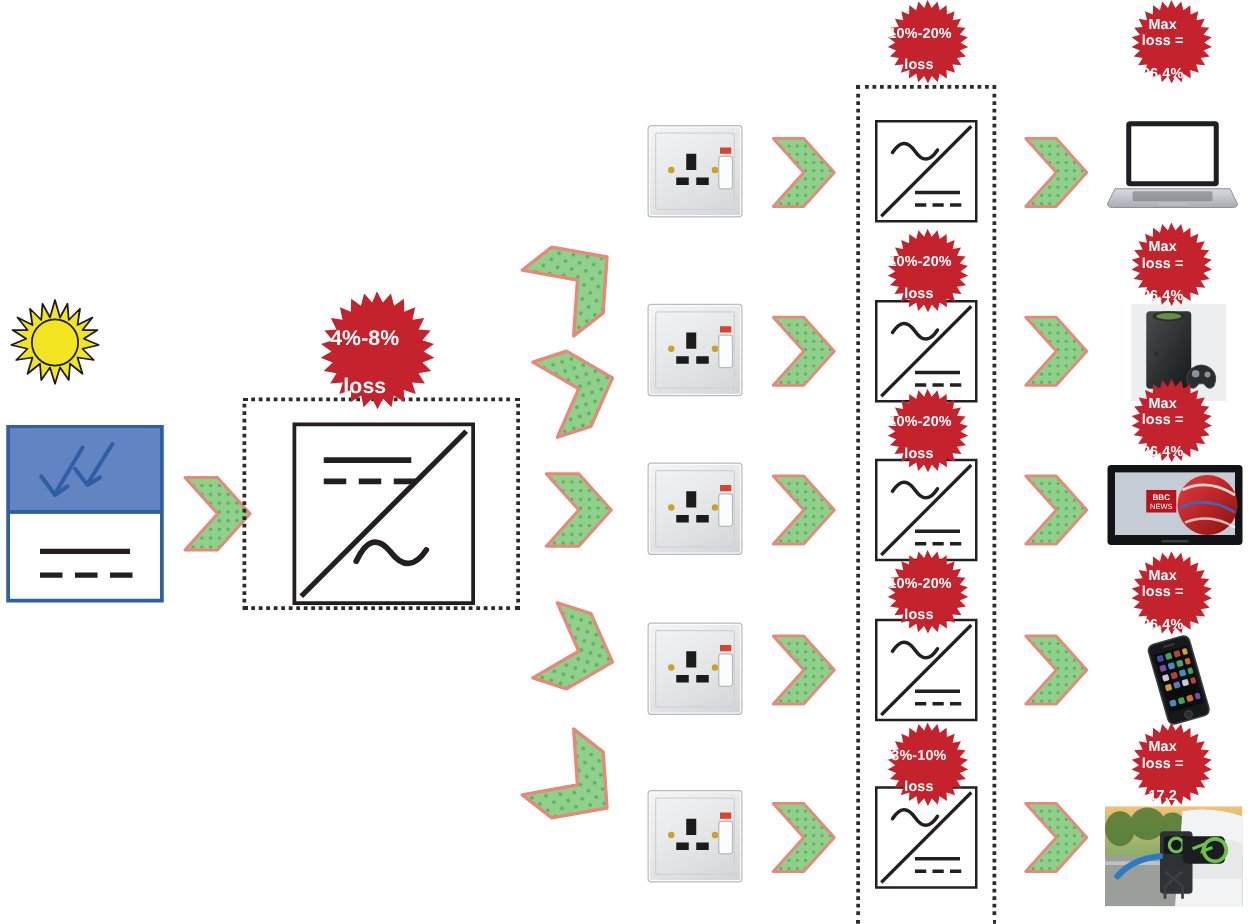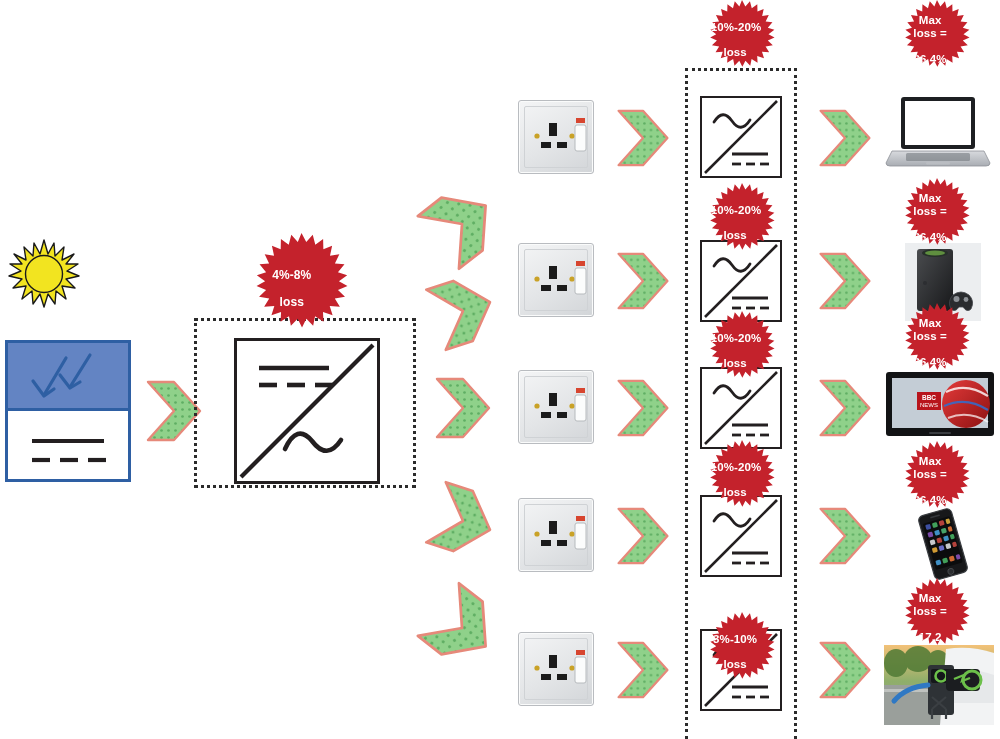--- a/index.html
+++ b/index.html
@@ -60,21 +60,21 @@
     background:linear-gradient(150deg,#f4f5f6 0%,#e3e5e7 55%,#d2d5d8 100%);
     border:1px solid #b9bcc0;border-radius:3px;
     box-shadow:inset 0 0 0 1px #fafbfb;}
   .socket .inner{position:absolute;left:5px;top:5px;right:5px;bottom:5px;
     border:1px solid #cfd2d5;border-radius:2px;}
 
   
   .device{position:absolute;}
 
   
-  .b-lg{font-size:12px;text-align:center;}
+  .b-lg{font-size:17px;text-align:center;}
   .b-md{font-size:11.5px;}
 </style>
 </head>
 <body>
 
 <svg width="0" height="0" style="position:absolute" aria-hidden="true">
   <defs>
     <pattern id="dotfill" width="7" height="7" patternUnits="userSpaceOnUse">
       <rect width="7" height="7" fill="#8FD18A"></rect>
       <circle cx="3.5" cy="3.5" r="1.35" fill="#5FAE63"></circle>
@@ -348,21 +348,21 @@
     <span>loss</span></span>
   </div>
   <div class="burst b-md" style="left:702px;top:311px;width:80px;height:80px;">
     <span><span>10%-20%</span><br>
     <span>loss</span></span>
   </div>
   <div class="burst b-md" style="left:702px;top:440px;width:80px;height:80px;">
     <span><span>10%-20%</span><br>
     <span>loss</span></span>
   </div>
-  <div class="burst b-md" style="left:702px;top:612px;width:80px;height:80px;">
+  <div class="burst b-md" style="left:702px;top:578px;width:80px;height:80px;">
     <span><span>3%-10%</span><br>
     <span>loss</span></span>
   </div>
 
   <div class="abs" style="left:812px;top:107px;width:66px;height:62px;">
     <svg width="66" height="62" viewBox="0 0 60 66">
         <polygon points="4,4 30,4 56,33 30,62 4,62 30,33" fill="url(#dotfill)" stroke="#E6897A" stroke-width="2.4" stroke-linejoin="round"></polygon>
       </svg>
   </div>
   <div class="abs" style="left:812px;top:250px;width:66px;height:62px;">

